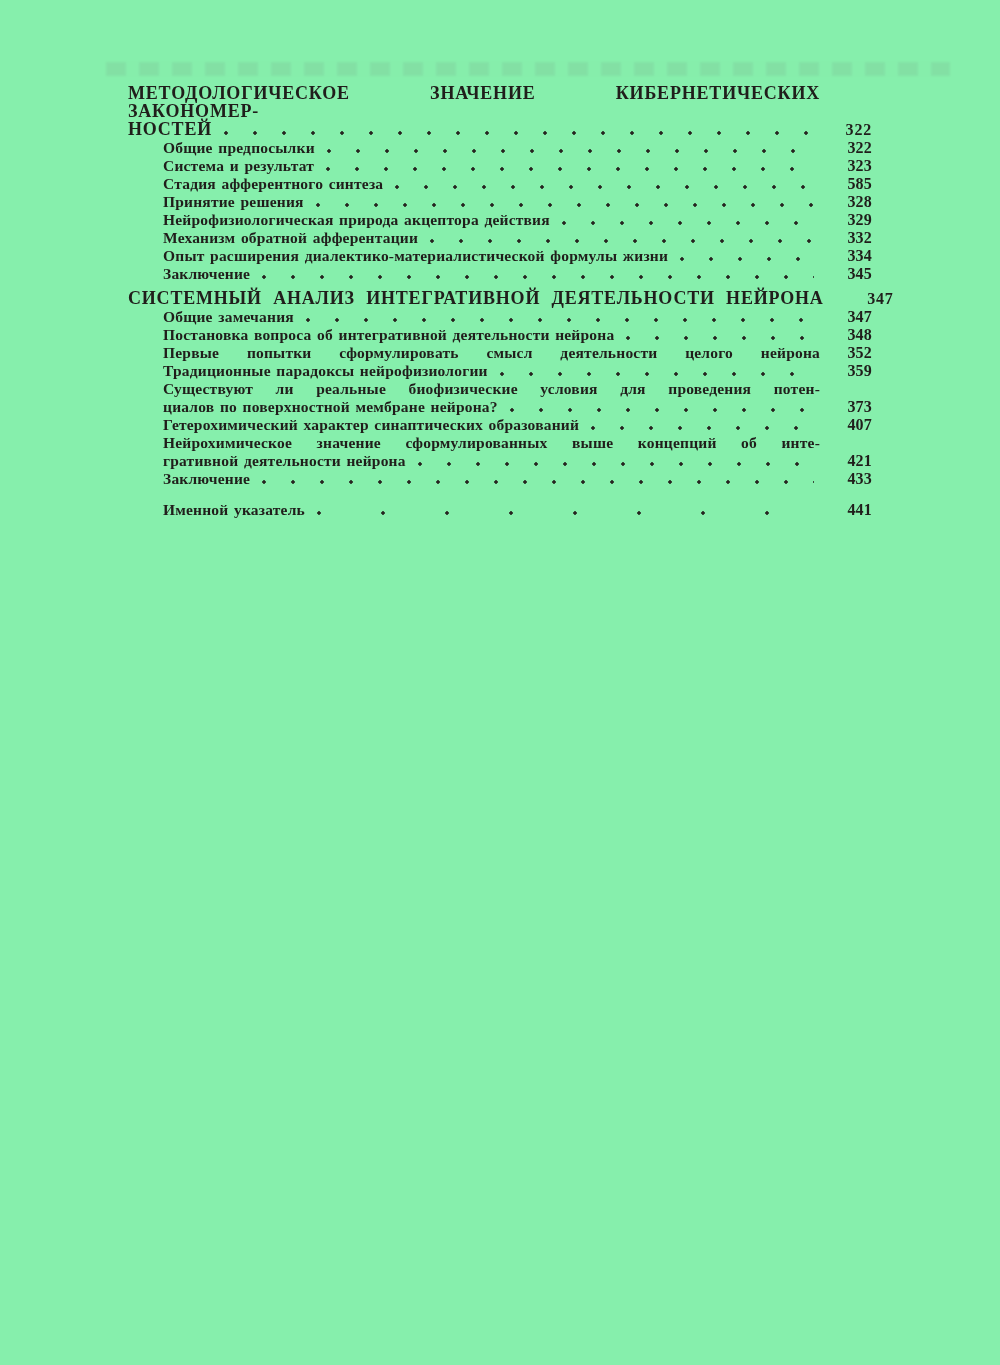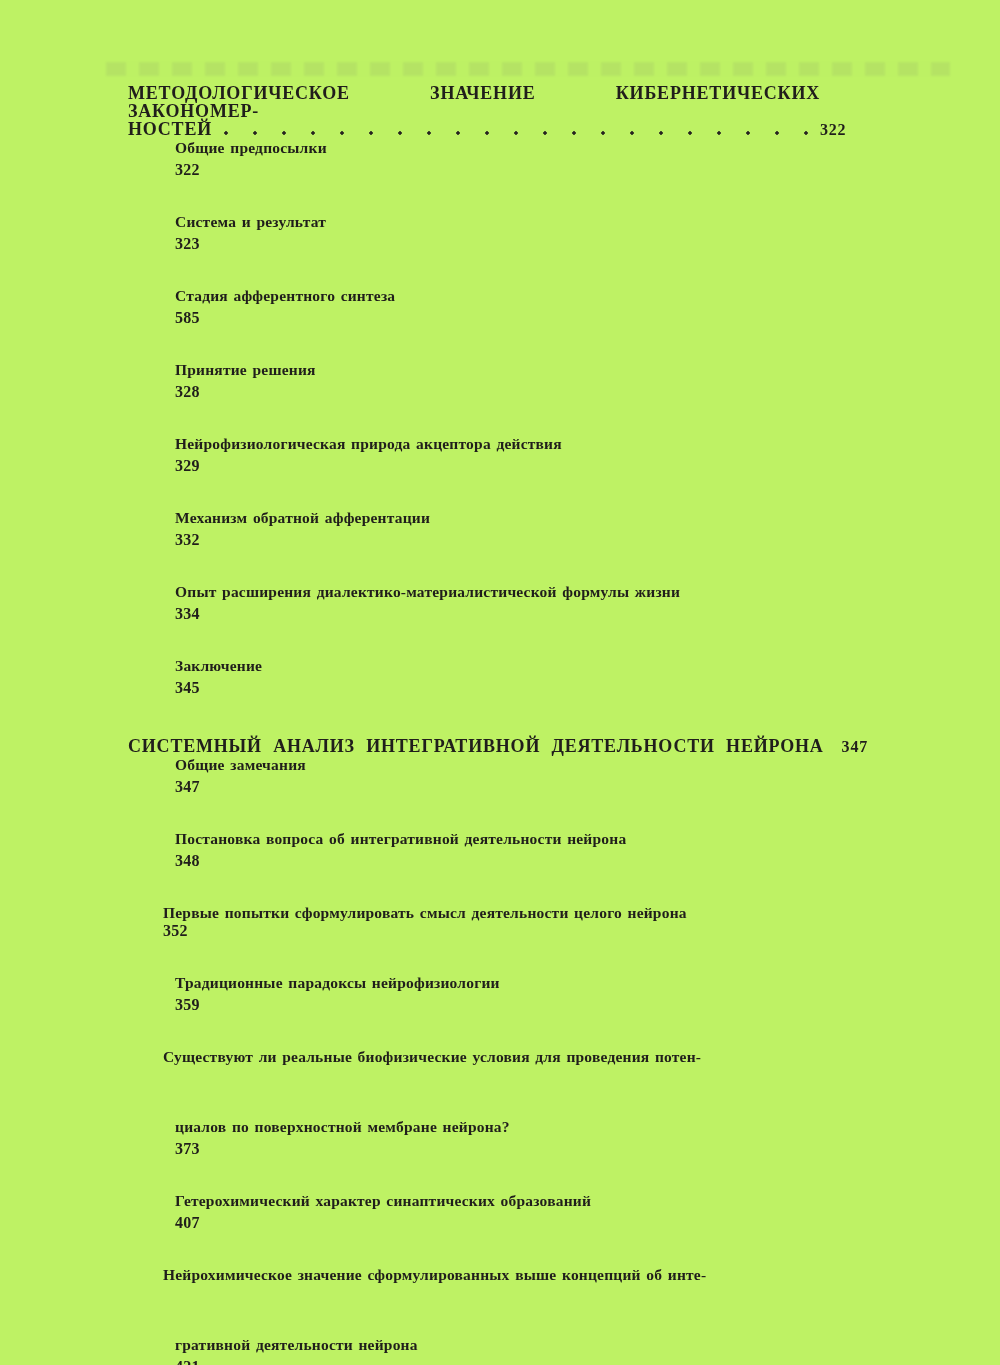--- a/index.html
+++ b/index.html
@@ -1,20 +1,20 @@
 <!DOCTYPE html>
 <html lang="ru"><head>
 <meta charset="utf-8">
 <style>
   html, body { margin: 0; padding: 0; background: #ffffff; }
   .page {
     position: relative;
     width: 1000px;
     height: 1365px;
-    background: #bef264;
+    background: #86efac;
     font-family: "Liberation Serif", "DejaVu Serif", serif;
     color: #201e1b;
     overflow: hidden;
   }
   
   .ghost {
     position: absolute;
     top: 62px; left: 106px;
     width: 844px; height: 14px;
     background: repeating-linear-gradient(90deg,
@@ -38,21 +38,20 @@
   }
   .row.heading {
     font-size: 18px;
     letter-spacing: 0.8px;
     word-spacing: 6px;
   }
   .row.item {
     font-size: 15.5px;
     padding-left: 35px;
     word-spacing: 1.5px;
-    flex-direction: column;
   }
   .row .text { white-space: nowrap; }
   .row.mode-justify .text {
     flex: 1 1 auto;
     white-space: normal;
     text-align: justify;
     text-align-last: justify;
   }
   .row.mode-leader .leader,
   .row.mode-leader-sparse .leader {
@@ -63,21 +62,21 @@
     background-image: radial-gradient(circle at 2px 2px, #262420 1.5px, rgba(0,0,0,0) 1.9px);
     background-size: 29px 4px;
     background-repeat: repeat-x;
     background-position: left bottom;
   }
   .row.mode-leader-sparse .leader {
     background-size: 64px 4px;
   }
   .page-num {
     flex: 0 0 52px;
-    text-align: left;
+    text-align: right;
     font-size: 16px;
     white-space: nowrap;
   }
 </style>
 </head>
 <body>
 
 <div class="page">
   <div class="ghost"></div>
   <div class="toc" id="toc">

